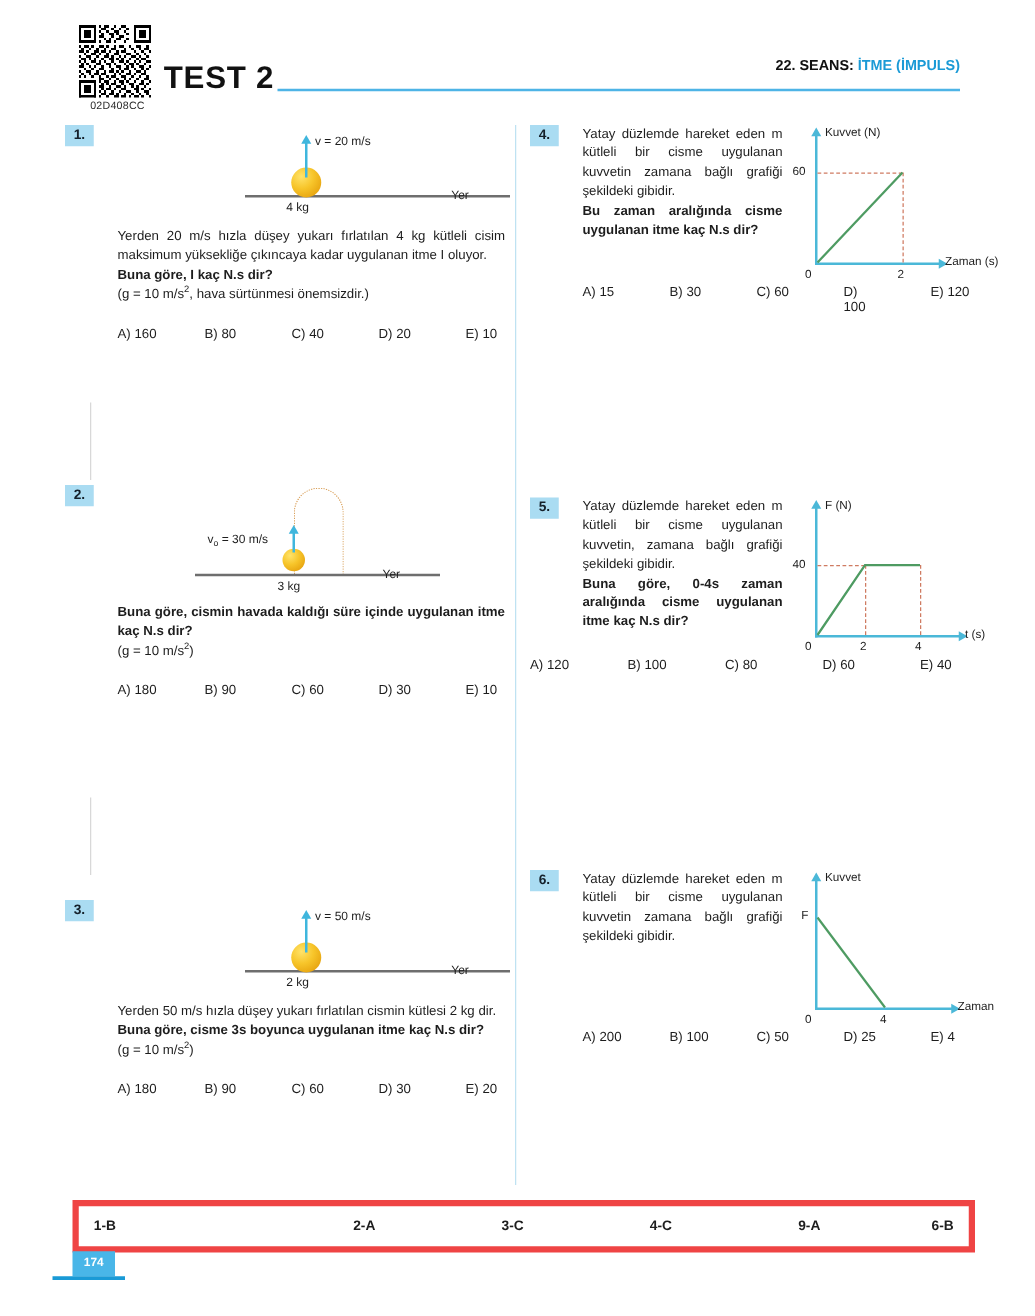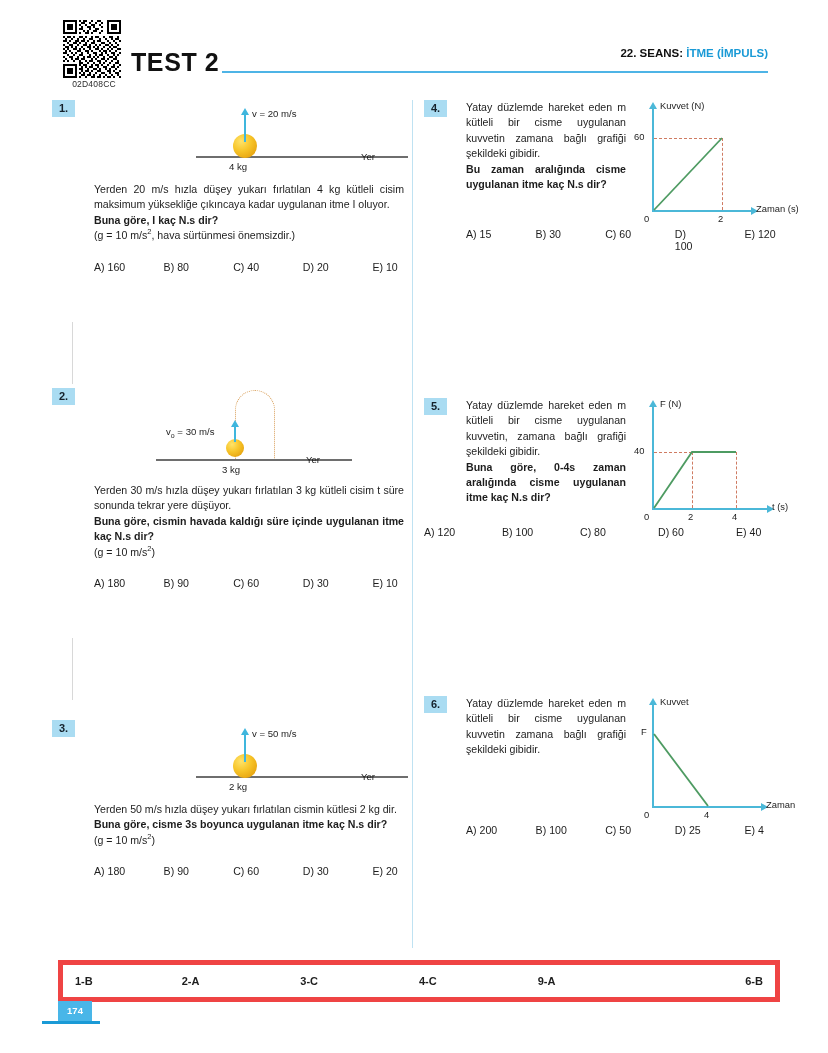--- a/index.html
+++ b/index.html
@@ -221,21 +221,21 @@
     left: 58px; top: 960px;
     width: 712px;
     height: 32px;
     border: 5px solid #ef4444;
     display: flex;
     align-items: center;
     font-size: 11px;
     font-weight: bold;
     color: #1d1d1d;
   }
-  .answerkey .ak { width: 16.666%; text-align: left; }
+  .answerkey .ak { width: 16.666%; text-align: right; }
   .answerkey .ak:first-child { text-align: left; padding-left: 12px; box-sizing: border-box; }
   .answerkey .ak:last-child  { text-align: right; padding-right: 12px; box-sizing: border-box; }
 
   .pagetab {
     position: absolute;
     left: 58px; top: 1001px;
     width: 34px; height: 20px;
     background: #49b6e8;
     color: #ffffff;
     font-size: 9.5px;
@@ -530,21 +530,20 @@
     <div class="qbody">
       <div class="balldiag" style="height:95px;">
         <div class="traj" style="left:141px; top:2px; width:38px; height:70px;"></div>
         <div class="ground" style="left:62px; top:71px; width:196px;"></div>
         <div class="ball" style="left:132px; top:51px; width:18px; height:18px;"></div>
         <div class="varrow" style="left:140px; top:38px; height:16px;"></div>
         <div class="dlabel" style="left:72px; top:38px;"><span>v</span><sub>o</sub><span> = 30 m/s</span></div>
         <div class="dlabel" style="left:128px; top:76px;">3 kg</div>
         <div class="dlabel" style="left:212px; top:66px;">Yer</div>
       </div>
-      <div class="qtext">Yerden 30 m/s hızla düşey yukarı fırlatılan 3 kg kütleli cisim t süre sonunda tekrar yere düşüyor.</div>
       <div class="qtext bold">Buna göre, cismin havada kaldığı süre içinde uygulanan itme kaç N.s dir?</div>
       <div class="qtext"><span>(g = 10 m/s</span><sup>2</sup><span>)</span></div>
       <div class="options">
         <div class="opt">A) 180</div>
         <div class="opt">B) 90</div>
         <div class="opt">C) 60</div>
         <div class="opt">D) 30</div>
         <div class="opt">E) 10</div>
       </div>
     </div>

